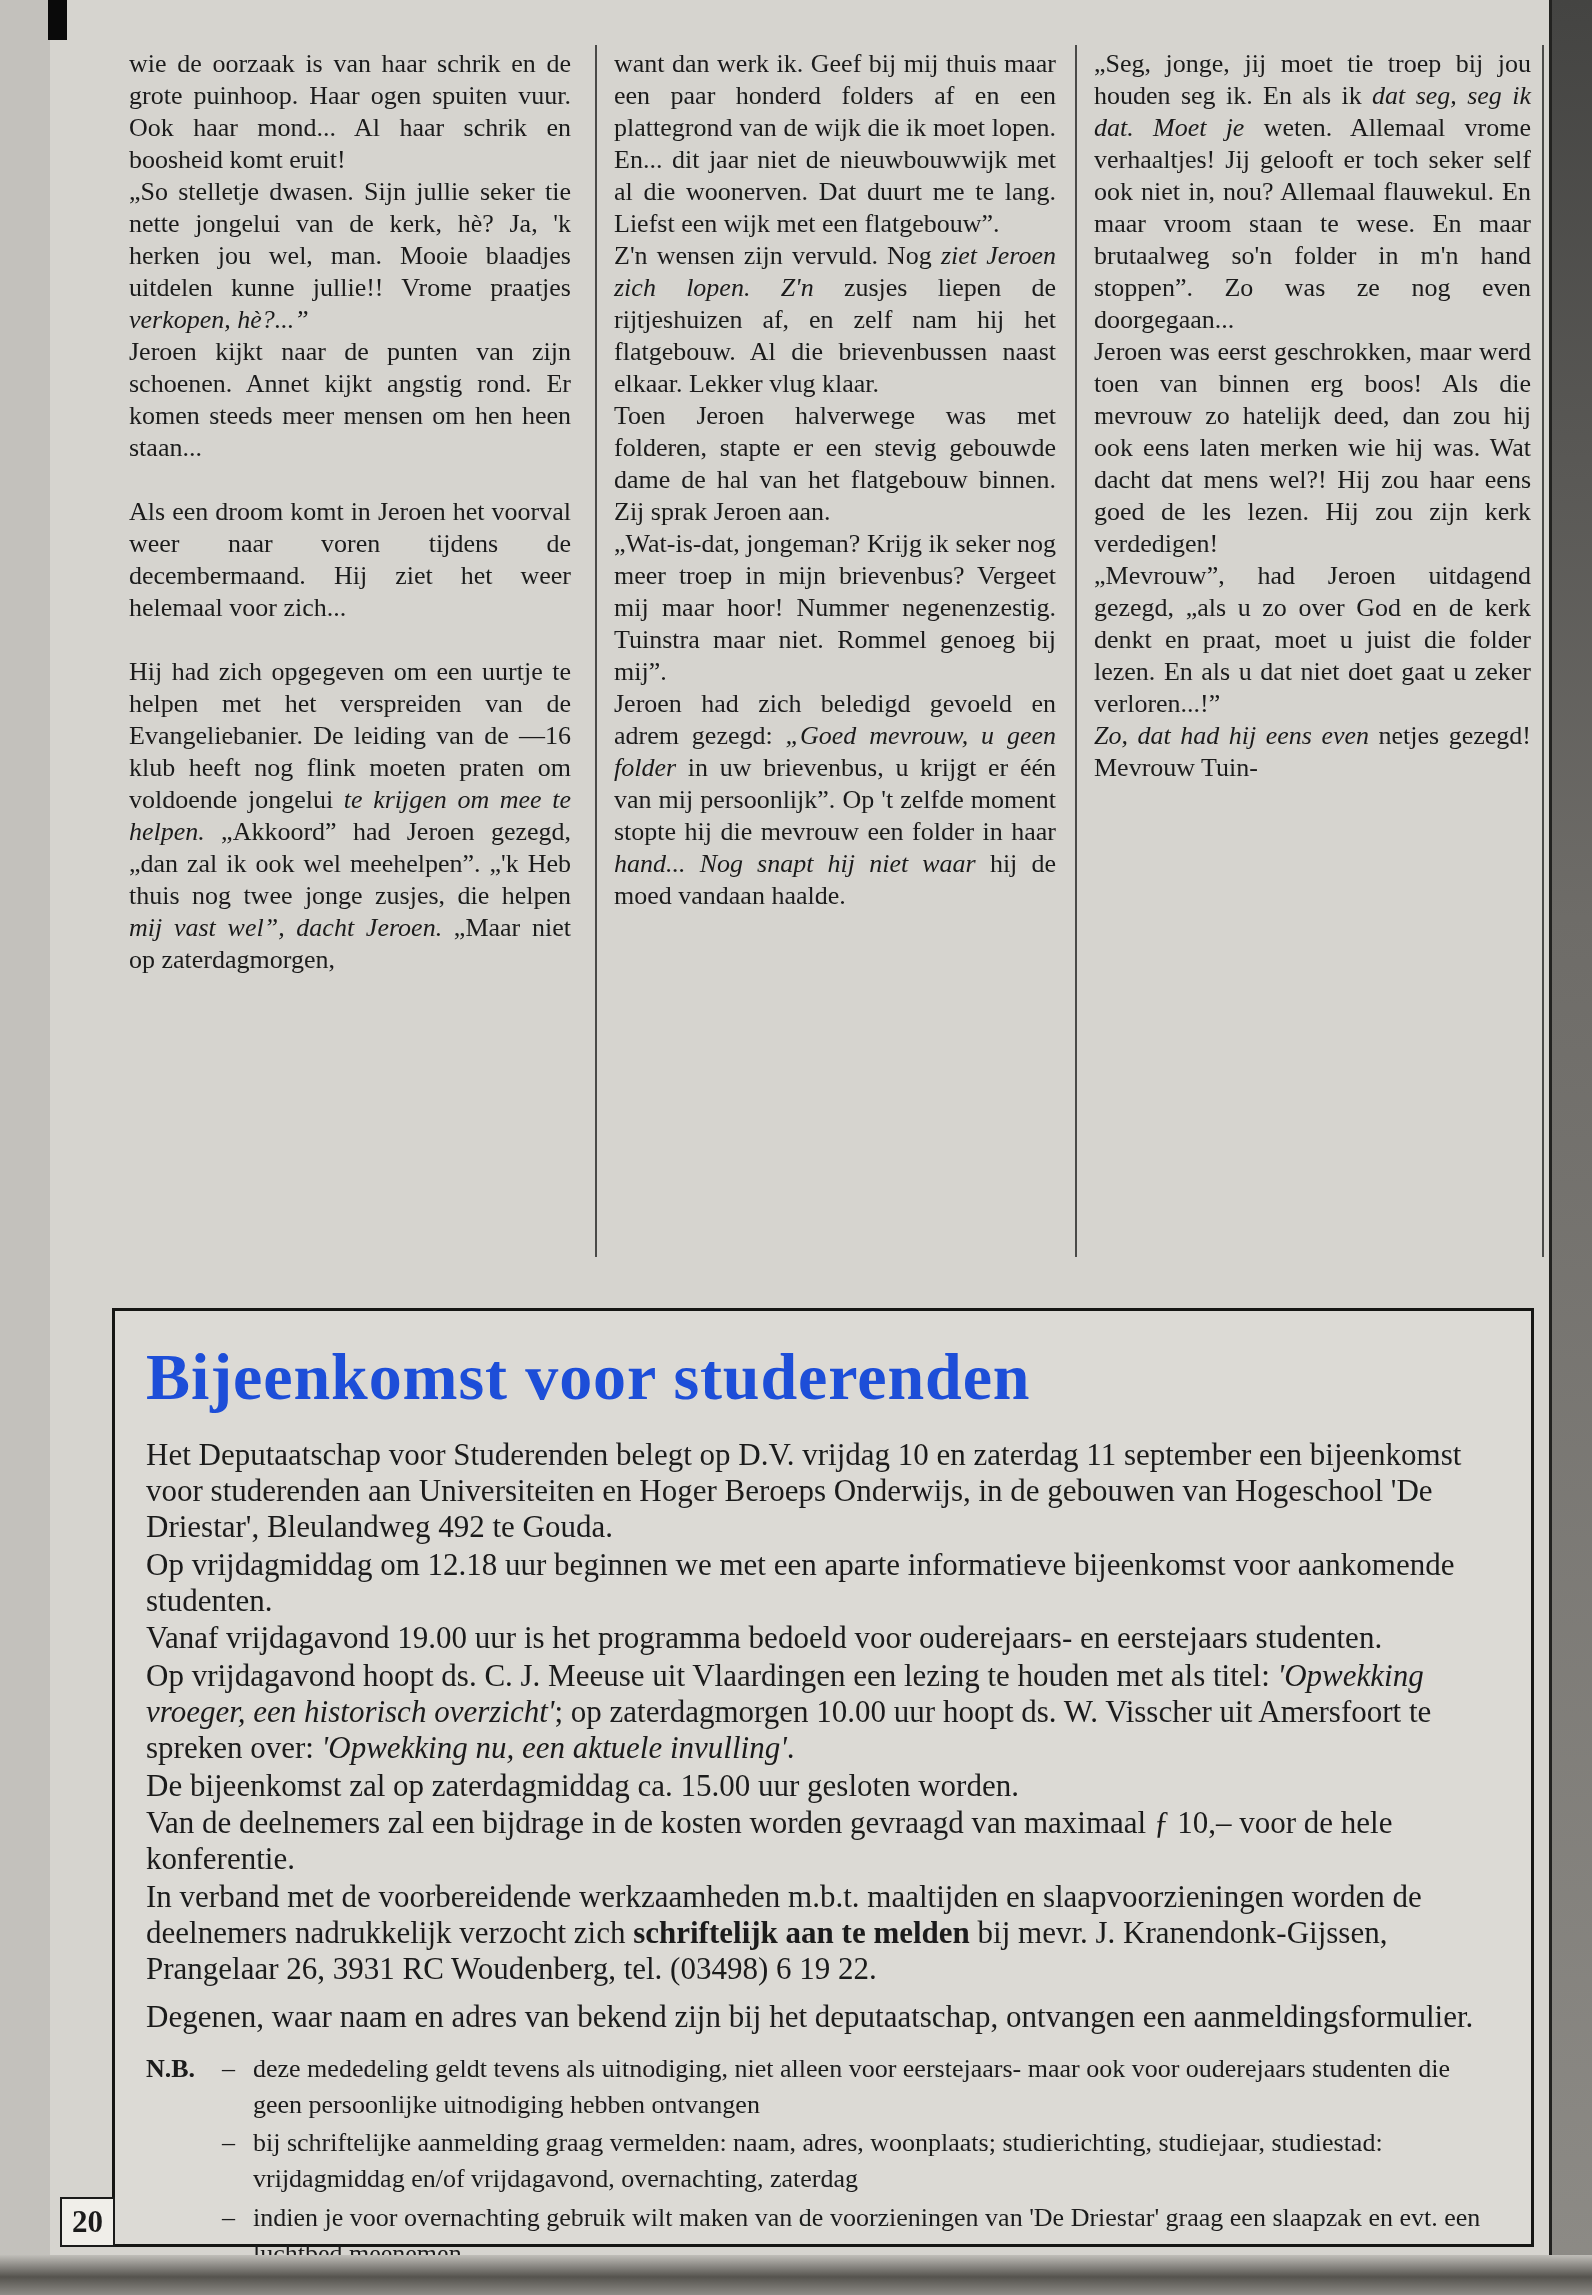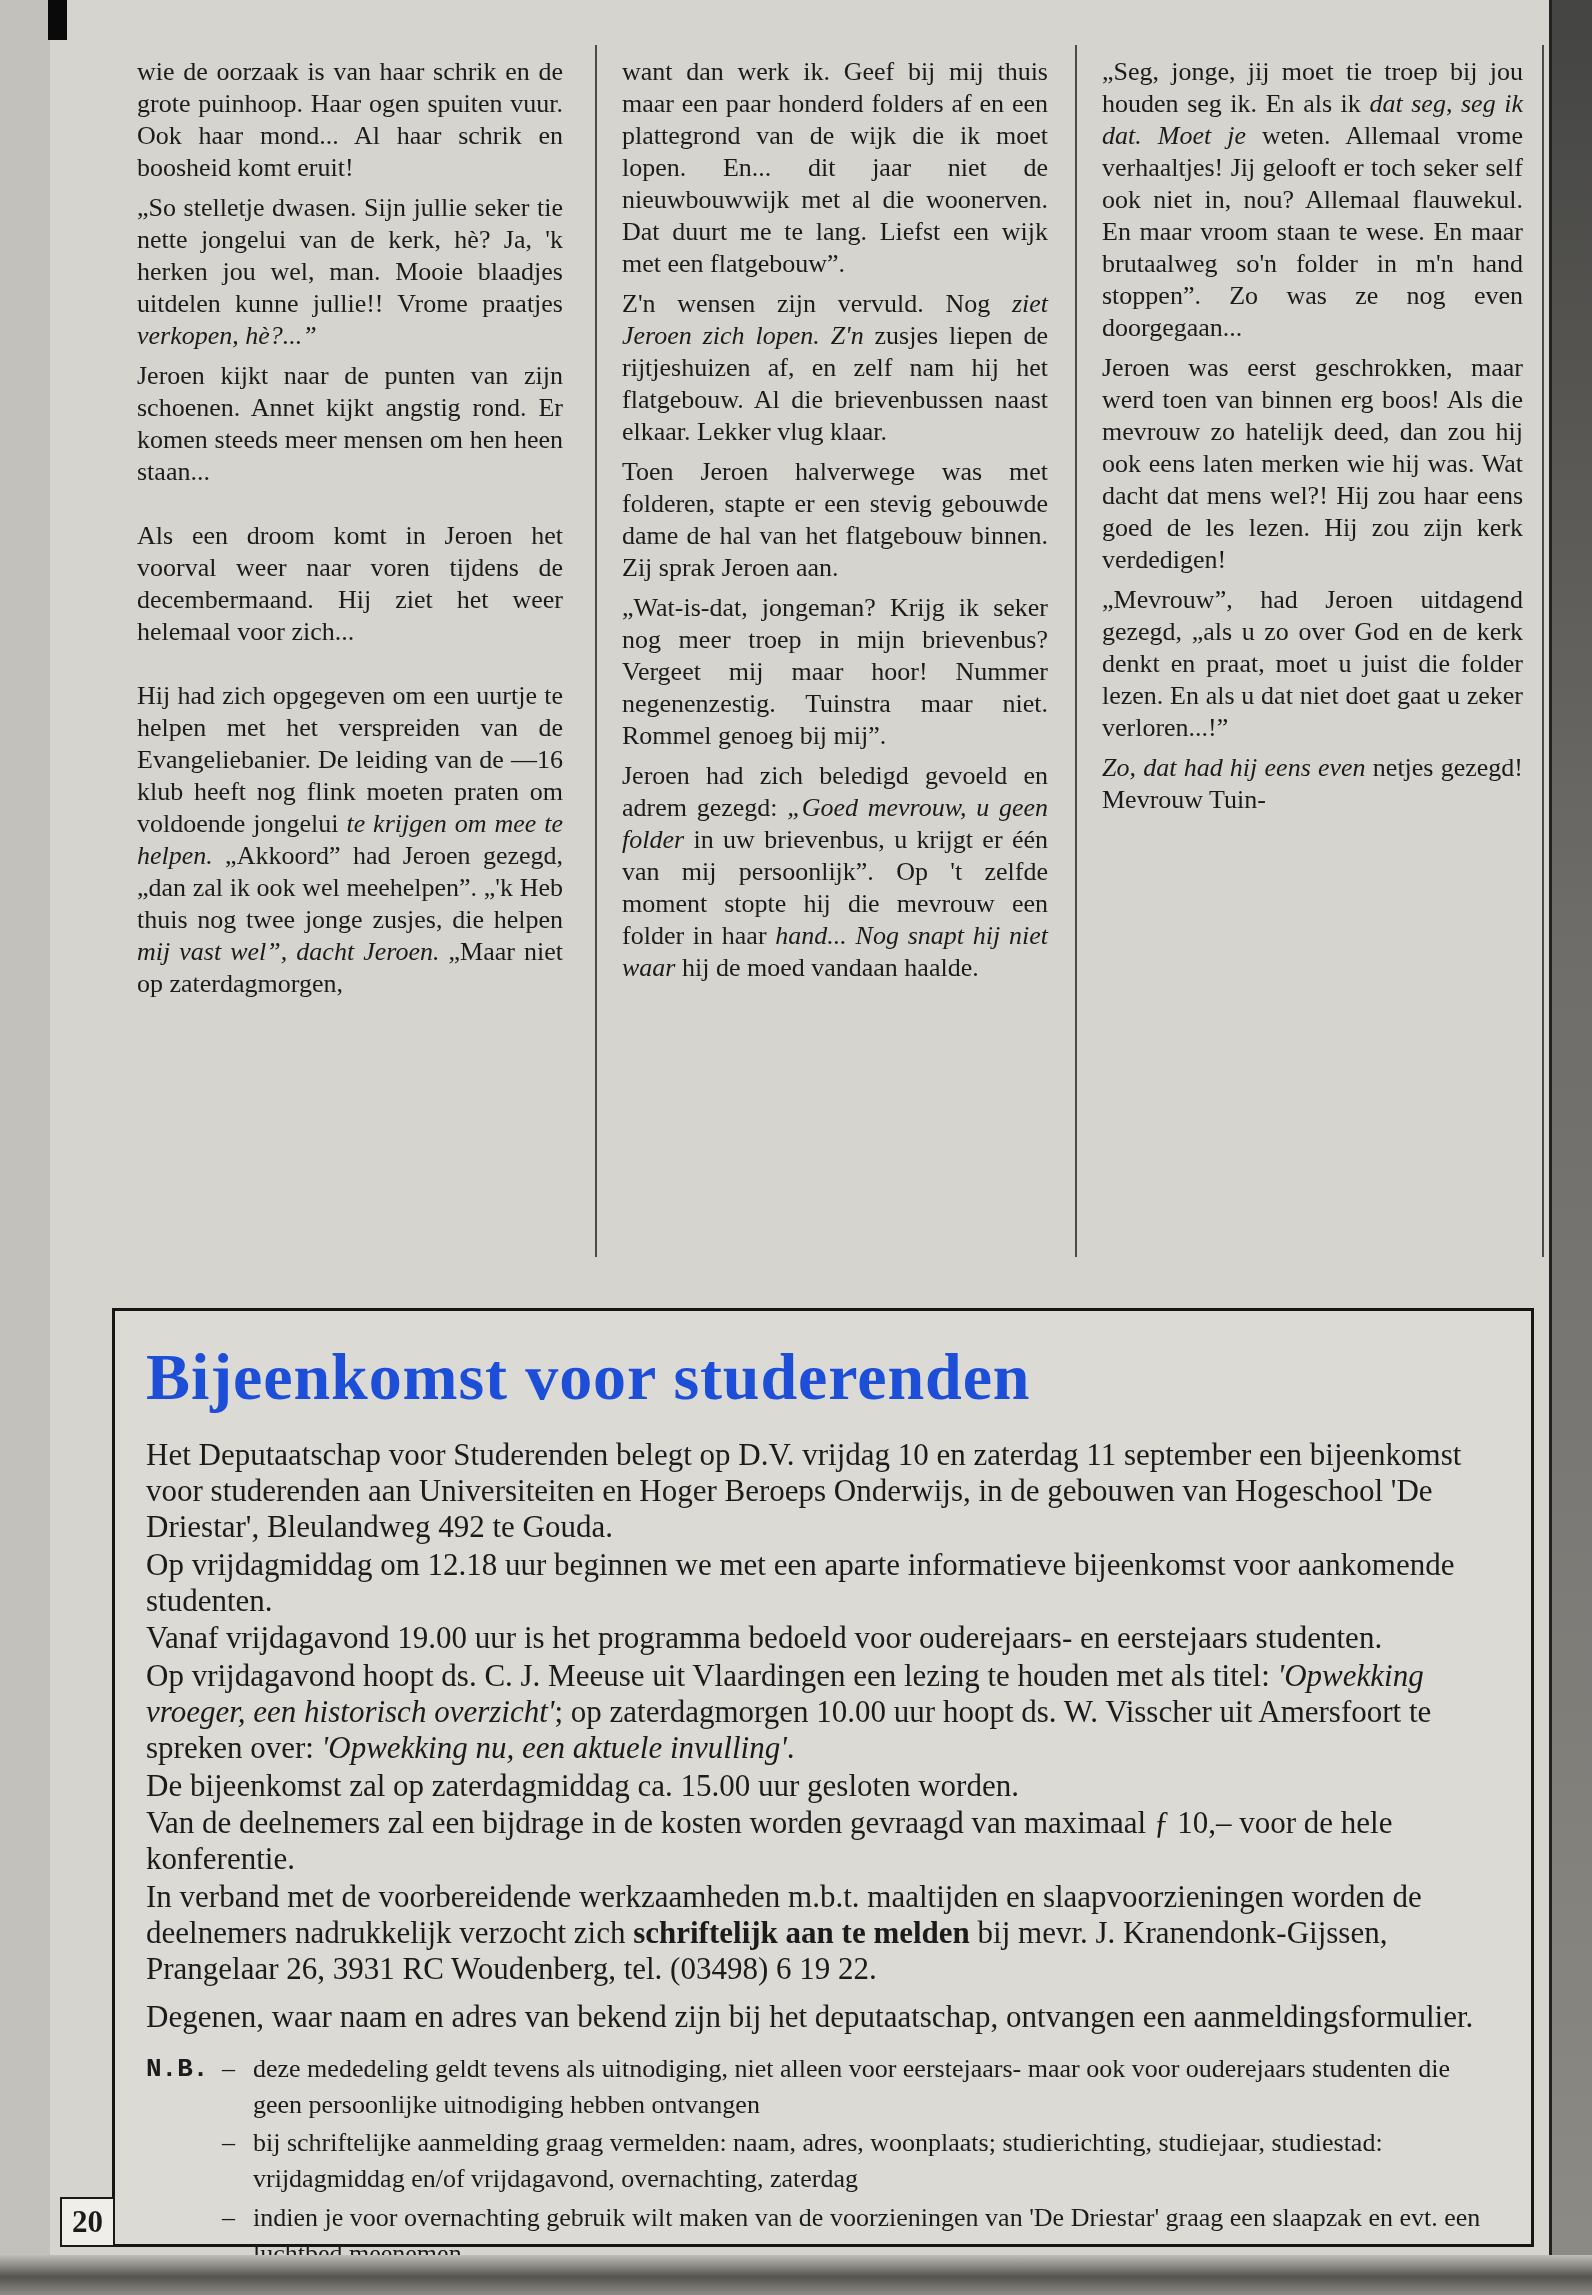--- a/index.html
+++ b/index.html
@@ -22,41 +22,41 @@
     background:linear-gradient(180deg,#c0beb9 0%,#55534e 55%,#8e8c87 100%);
   }
   
   .col{
     position:absolute;top:48px;width:442px;
     font-size:26px;line-height:32px;text-align:justify;
   }
   .col-1{left:129px;}
   .col-2{left:614px;}
   .col-3{left:1094px;width:437px;}
-  .cpara{margin:8px;}
+  .cpara{margin:0;}
   .cpara.gap{margin-top:32px;}
   .vrule{position:absolute;top:45px;width:1.7px;height:1212px;background:#4a4a48;}
   .vrule-1{left:595px;}
   .vrule-2{left:1075px;}
   .vrule-right{left:1542px;}
   
   .box{
     position:absolute;left:112px;top:1308px;width:1422px;height:939px;
     box-sizing:border-box;border:3.5px solid #161614;background:#dcdad5;
     padding:22.4px 35px 15.5px 31px;
   }
   .box h1{
     margin:8.6px 0 26px 0;font-size:66px;line-height:69px;font-weight:bold;color:#1d4ed8;
     letter-spacing:0.9px;
   }
   .ann-body{font-size:31px;line-height:36px;text-align:left;}
   .apara{margin:0 0 1.7px 0;}
   .apara.gap{margin-top:12px;}
   .nb{display:flex;margin-top:15.5px;font-size:26px;line-height:36px;}
-  .nb-label{font-weight:bold;width:76px;flex:0 0 auto;font-family:Liberation Mono, monospace;}
+  .nb-label{font-weight:bold;width:76px;flex:0 0 auto;}
   .nb-items{flex:1;}
   .nb-item{display:flex;margin-bottom:2.6px;}
   .nb-dash{width:31px;flex:0 0 auto;}
   .nb-text{flex:1;}
   .it{font-style:italic;}
   .bd{font-weight:bold;}
   
   .pagenum{
     position:absolute;left:60px;top:2197px;width:55px;height:50px;
     background:#f0eee9;border:2.6px solid #1a1a1a;box-sizing:border-box;

